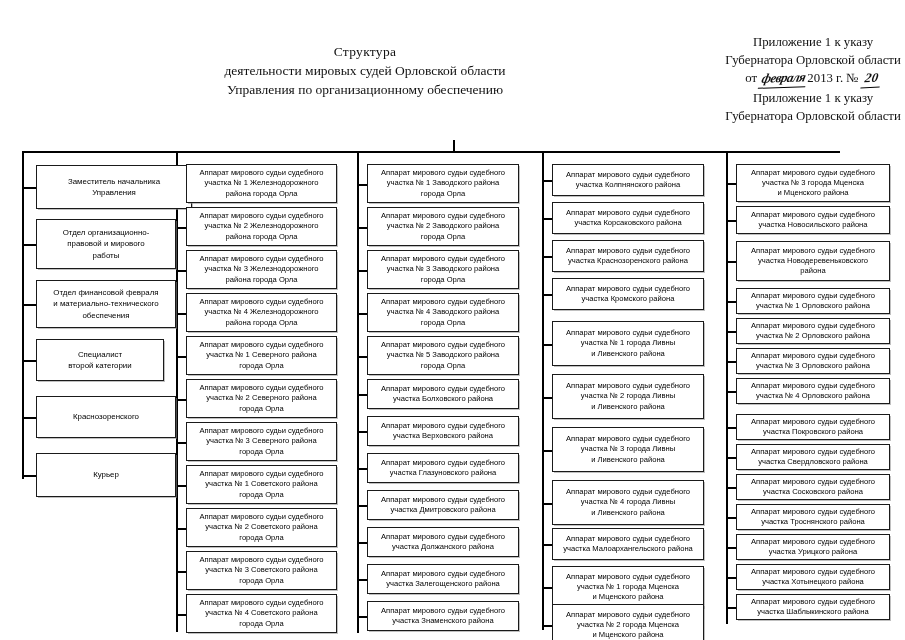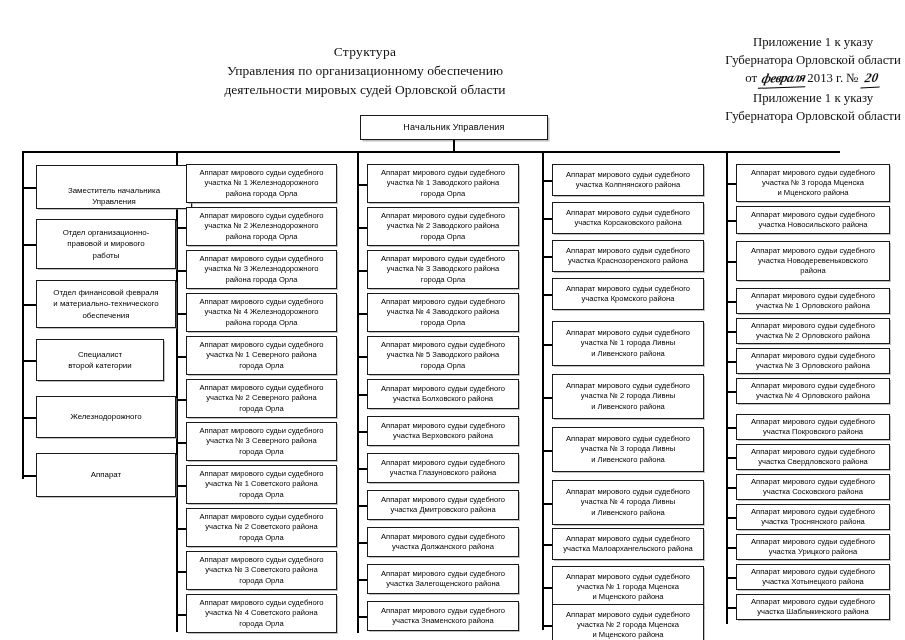--- a/index.html
+++ b/index.html
@@ -58,40 +58,37 @@
   .box.left{font-size:7.9px;line-height:1.4;}
   .box span{display:block;width:100%;white-space:pre-line;}
 </style>
 </head>
 <body>
 
 <div id="chart">
 
   <div class="title-block">
     <div class="l1">Структура</div>
+    <div>деятельности мировых судей Орловской области</div>
     <div>Управления  по организационному обеспечению</div>
-    <div>деятельности мировых судей Орловской области</div>
   </div>
 
   <div class="appendix first">
     <div>Приложение 1 к указу</div>
     <div>Губернатора Орловской области</div>
     <div class="sig-wrap"><span>от</span>
       <span class="sig-ink">февраля</span><span>2013 г. №</span>
       <span class="sig-num">20</span></div>
   </div>
 
   <div class="appendix second">
     <div>Приложение 1 к указу</div>
     <div>Губернатора Орловской области</div>
   </div>
 
-  <div class="box root" style="left:360px;top:109px;width:188px;height:25px;">
-    <span>Начальник Управления</span>
-  </div>
 
   <div class="ln v" style="left:453px;top:134px;height:12px;"></div>
   <div class="ln h" style="left:22px;top:145px;width:818px;"></div>
 
   <div class="ln v" style="left:22px;top:145px;height:328px;"></div>
   <div class="ln v" style="left:176px;top:145px;height:481px;"></div>
   <div class="ln v" style="left:357px;top:145px;height:482px;"></div>
   <div class="ln v" style="left:542px;top:145px;height:479px;"></div>
   <div class="ln v" style="left:726px;top:145px;height:473px;"></div>
 
@@ -146,43 +143,43 @@
       <div class="stub" style="left: 726px; top: 421px; width: 10px;"></div>
       <div class="stub" style="left: 726px; top: 451px; width: 10px;"></div>
       <div class="stub" style="left: 726px; top: 481px; width: 10px;"></div>
       <div class="stub" style="left: 726px; top: 511px; width: 10px;"></div>
       <div class="stub" style="left: 726px; top: 541px; width: 10px;"></div>
       <div class="stub" style="left: 726px; top: 571px; width: 10px;"></div>
       <div class="stub" style="left: 726px; top: 601px; width: 10px;"></div>
     </div>
 
   <div id="nodes">
-      <div class="box left" style="left: 36px; top: 159px; width: 156px; height: 44px; align-items: flex-end;">
+      <div class="box left" style="left: 36px; top: 159px; width: 156px; height: 44px;">
         <span>Заместитель  начальника
 Управления</span>
       </div>
       <div class="box left" style="left: 36px; top: 213px; width: 140px; height: 50px;">
         <span>Отдел организационно-
 правовой и мирового
 работы</span>
       </div>
       <div class="box left" style="left: 36px; top: 274px; width: 140px; height: 48px;">
         <span>Отдел финансовой февраля
 и материально-технического
 обеспечения</span>
       </div>
       <div class="box left" style="left: 36px; top: 333px; width: 128px; height: 42px;">
         <span>Специалист
 второй категории</span>
       </div>
       <div class="box left" style="left: 36px; top: 390px; width: 140px; height: 42px;">
-        <span>Железнодорожного</span>
+        <span>Краснозоренского</span>
       </div>
       <div class="box left" style="left: 36px; top: 447px; width: 140px; height: 44px;">
-        <span>Аппарат</span>
+        <span>Курьер</span>
       </div>
       <div class="box" style="left: 186px; top: 158px; width: 151px; height: 39px;">
         <span>Аппарат мирового судьи судебного
 участка № 1 Железнодорожного
 района города Орла</span>
       </div>
       <div class="box" style="left: 186px; top: 201px; width: 151px; height: 39px;">
         <span>Аппарат мирового судьи судебного
 участка № 2 Железнодорожного
 района города Орла</span>

